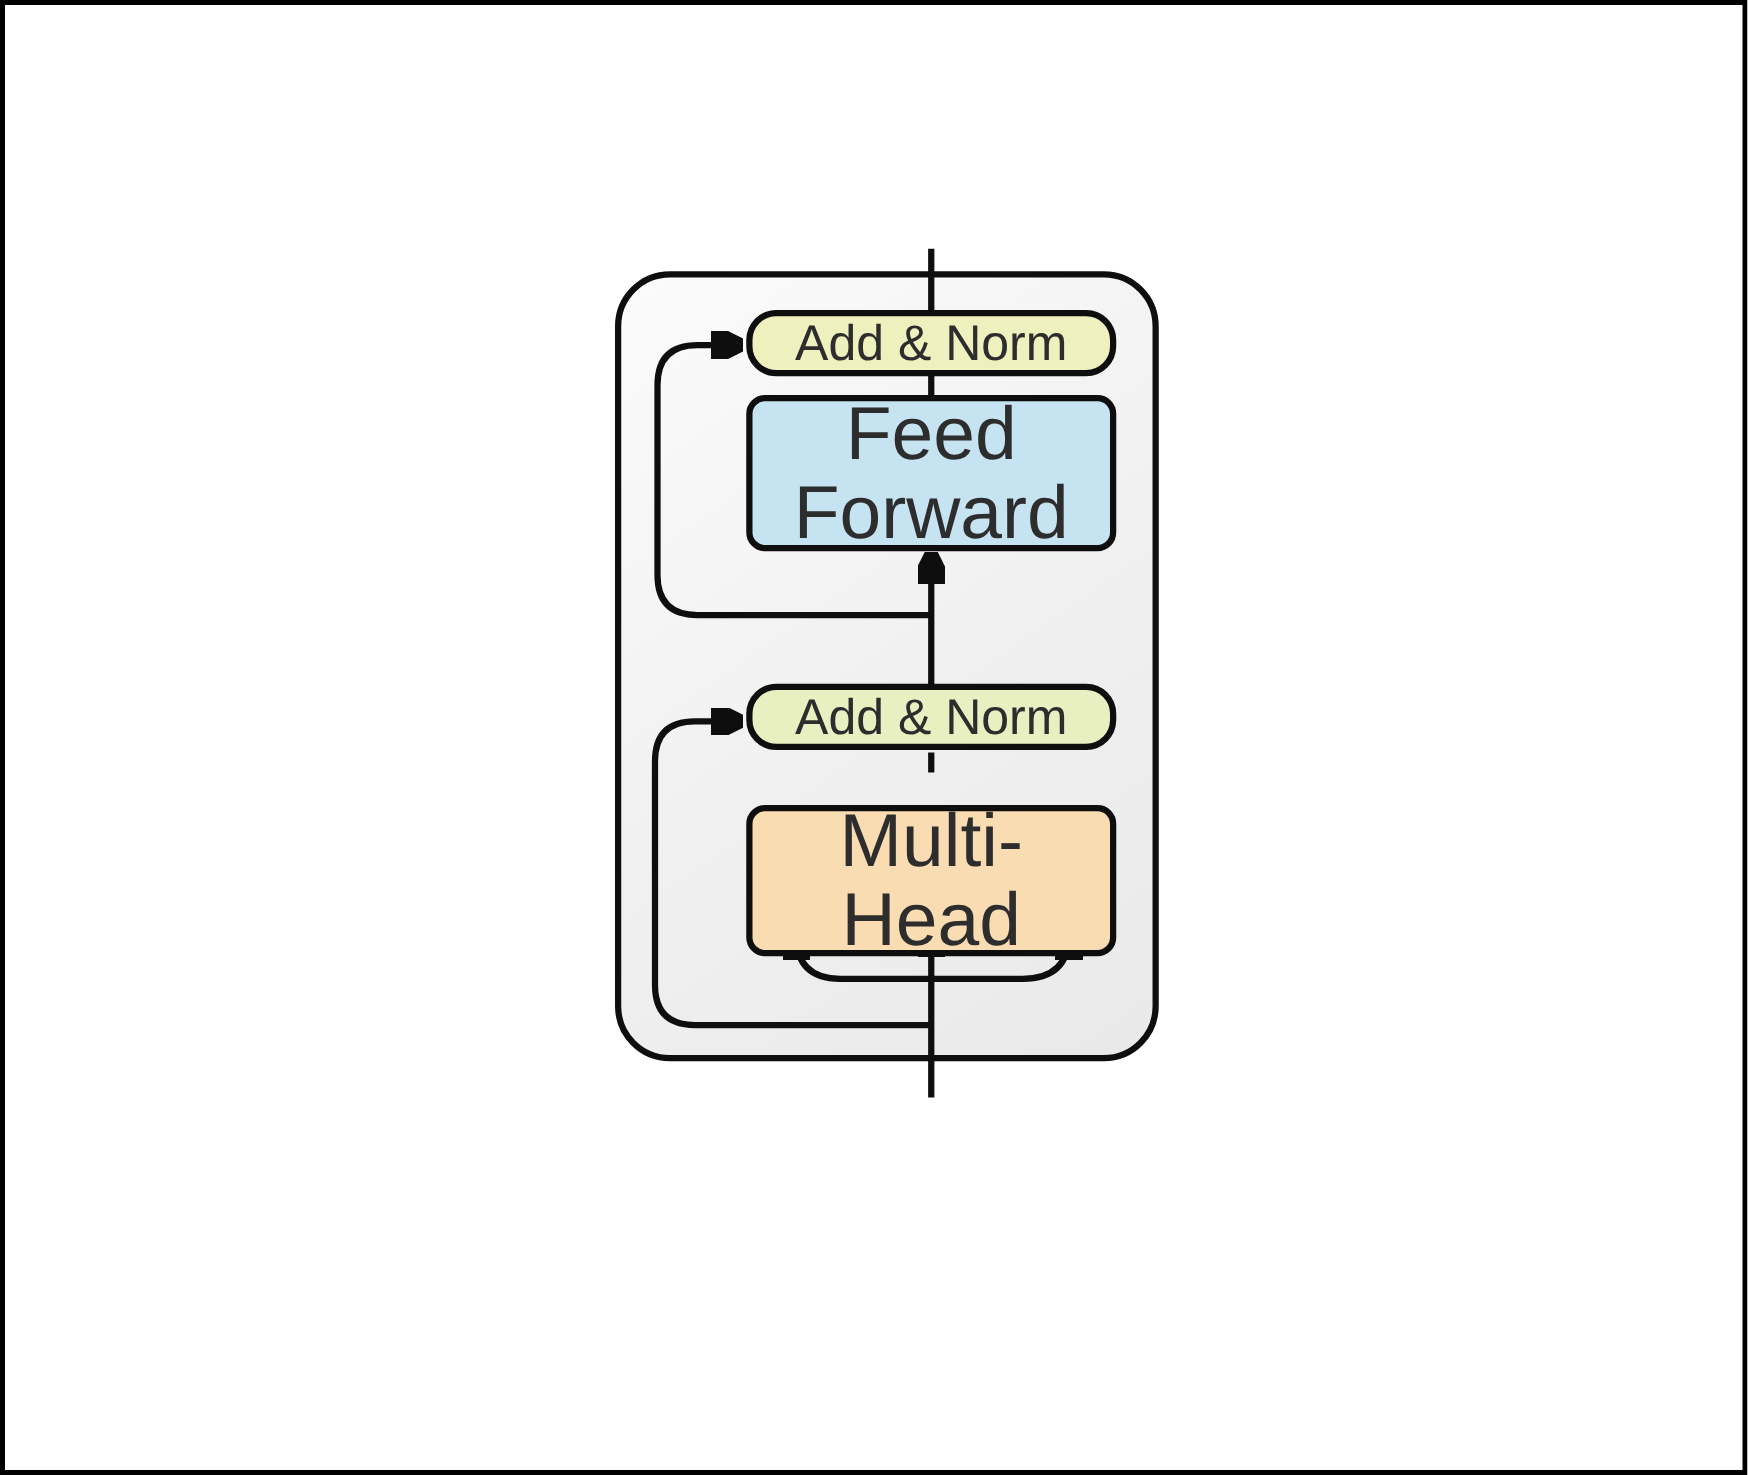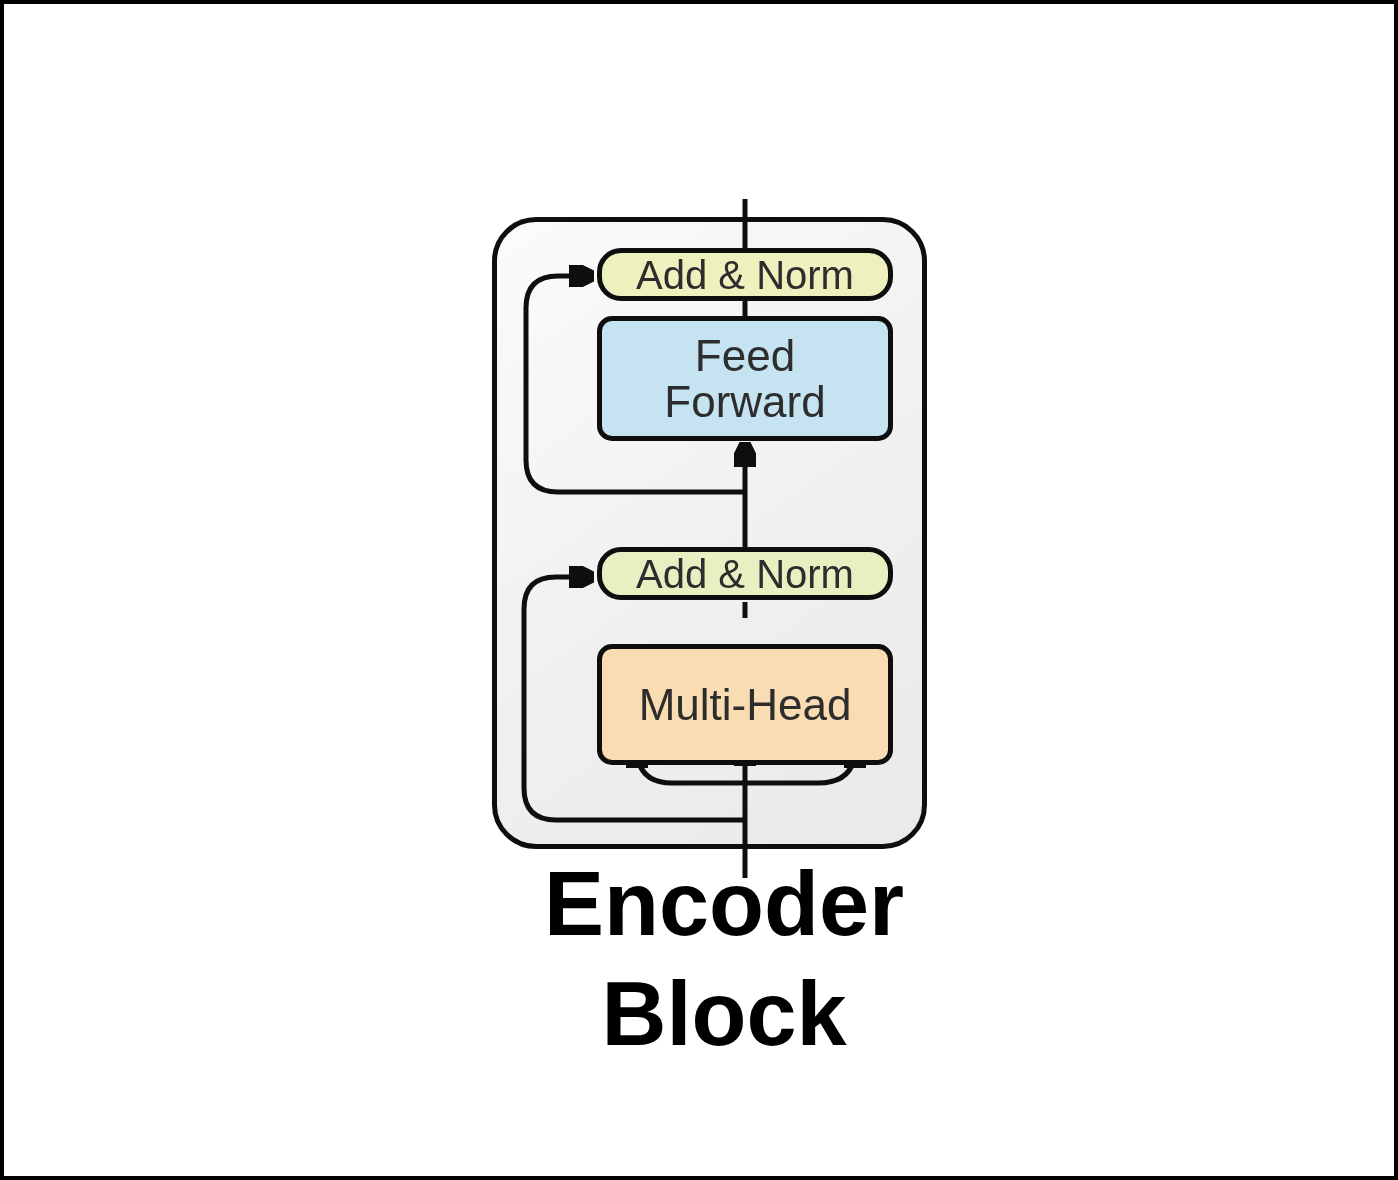--- a/index.html
+++ b/index.html
@@ -60,21 +60,21 @@
     border-radius: 24px;
     font-size: 40px;
     line-height: 1;
   }
   .block-addnorm-top { top: 244px; }
   .block-addnorm-bottom { top: 543px; }
   .block-tall {
     left: 593px;
     width: 296px;
     border-radius: 15px;
-    font-size: 44px;
+    font-size: 60px;
     line-height: 1.04;
   }
   .block-ff { top: 312px; height: 125px; }
   .block-mha { top: 612px; height: 121px; }
   .title {
     position: absolute;
     left: 720px;
     top: 845px;
     transform: translateX(-50%);
     text-align: center;
@@ -128,18 +128,14 @@
   </div>
 
   <div class="block block-addnorm block-addnorm-bottom" style="background: rgb(232, 240, 194);">
     <span>Add &amp; Norm</span>
   </div>
 
   <div class="block block-tall block-mha" style="background: rgb(250, 220, 178); margin-top: 28px;">
     <span>Multi-Head</span>
   </div>
 
-  <div class="title">
-    <div>Encoder</div>
-    <div>Block</div>
-  </div>
 
 </div>
 
 </body></html>

